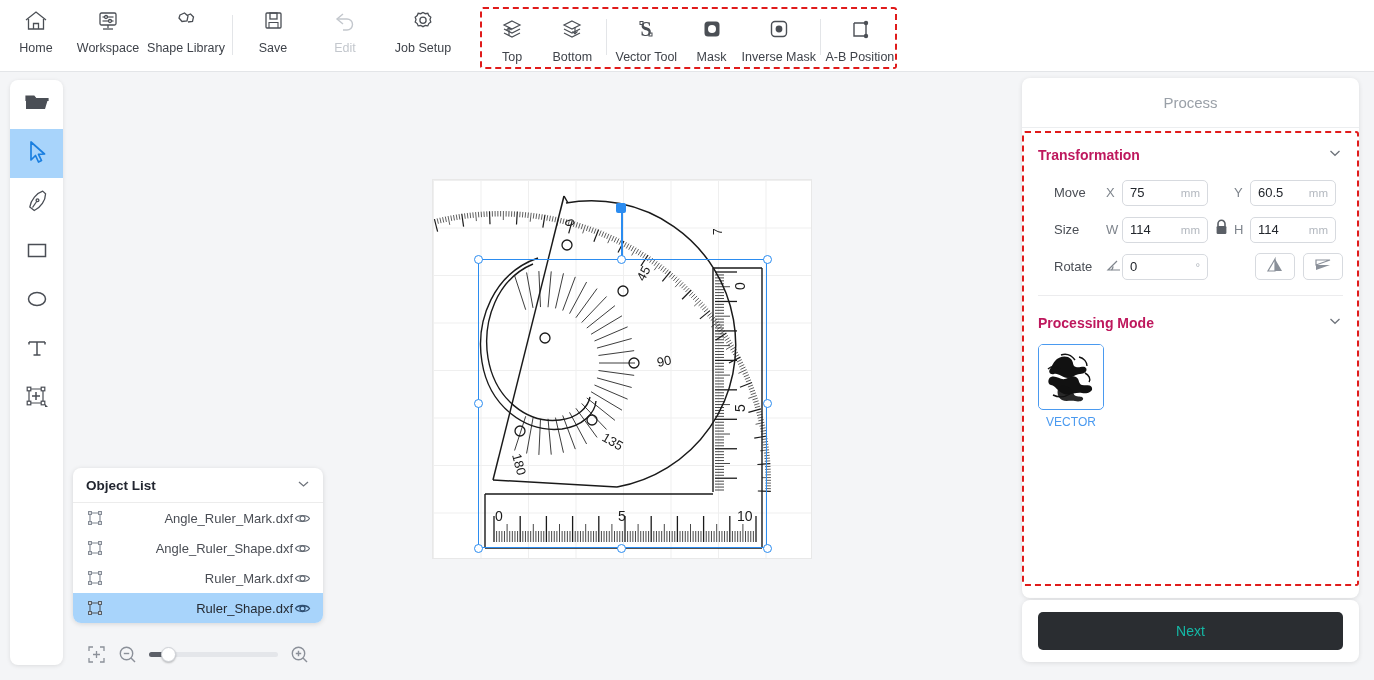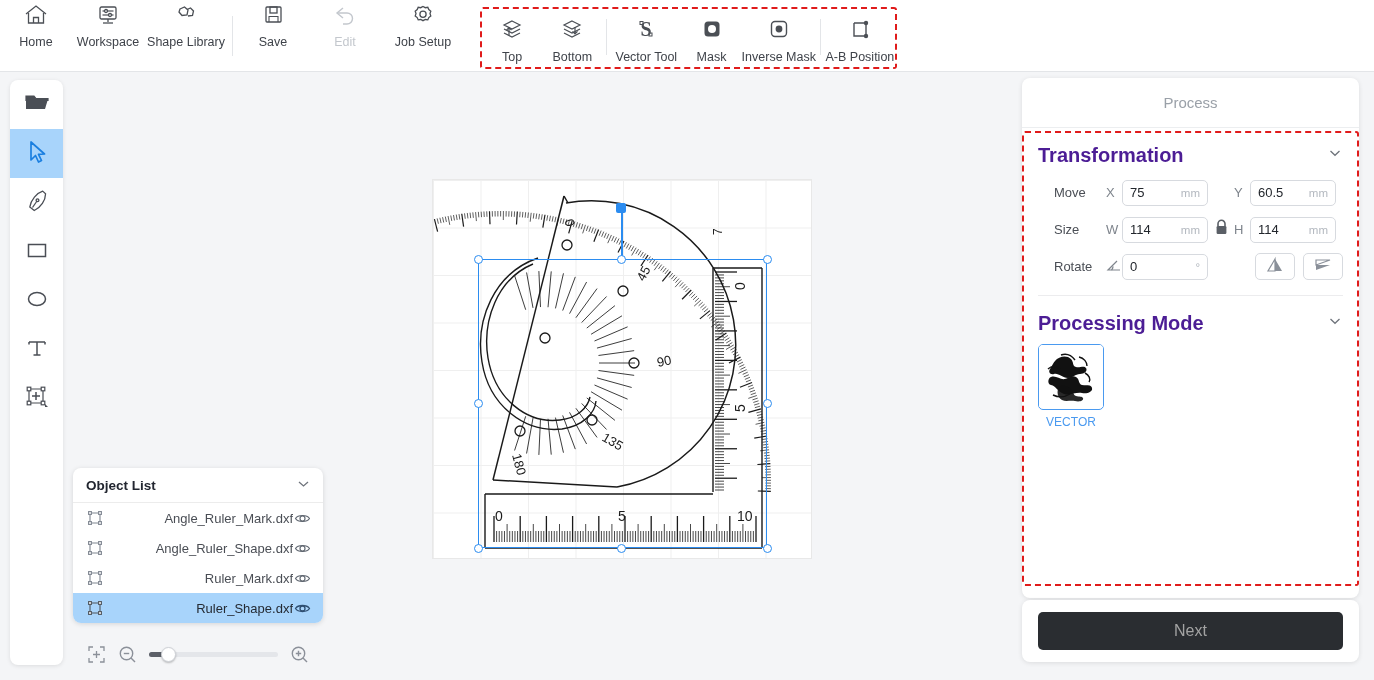--- a/index.html
+++ b/index.html
@@ -11,21 +11,21 @@
   }
   #app { position: relative; width: 1374px; height: 680px; background: #f4f5f7; }
 
   
   .topbar {
     position: absolute; left: 0; top: 0; width: 1374px; height: 72px;
     background: #ffffff;
     border-bottom: 1px solid #e3e5e8;
     display: flex; align-items: flex-start;
   }
-  .tb-group { display: flex; align-items: flex-end; height: 56px; }
+  .tb-group { display: flex; align-items: center; height: 56px; }
   .tb-item {
     width: 72px; height: 68px;
     display: flex; flex-direction: column; align-items: center; justify-content: flex-start;
     padding-top: 13px;
     cursor: pointer;
     color: #4b4f55;
   }
   .tb-item.wide { width: 84px; }
   .tb-item .ic { height: 28px; display: flex; align-items: center; justify-content: center; }
   .tb-item .lbl { font-size: 12.5px; margin-top: 6px; color: #3f434a; white-space: nowrap; }
@@ -126,21 +126,21 @@
     width: 44px; height: 2.5px; background: #1a1d22;
   }
   .annot-panel {
     position: absolute; left: 0px; top: 53px; width: 337px; height: 455px;
     border: 2px dashed #e01b1b; border-radius: 3px; pointer-events: none;
   }
   .section-head {
     display: flex; align-items: center; justify-content: space-between;
     padding: 0 16px; height: 34px; margin-top: 10px;
   }
-  .section-title { font-size: 20px; font-weight: bold; color: #4c1d95; text-align: center; }
+  .section-title { font-size: 14px; font-weight: bold; color: #be185d; text-align: center; }
   .chev { color: #6f747c; }
 
   .form { padding: 2px 16px 0 16px; margin-left: 16px; }
   .frow { display: flex; align-items: center; height: 37px; }
   .frow .rowlabel { width: 52px; font-size: 13px; color: #4a4e55; }
   .fgrp { display: flex; align-items: center; }
   .axis { width: 16px; font-size: 13px; color: #7e848c; text-align: left; }
   .inp {
     width: 86px; height: 25px; border: 1px solid #d7dadf; border-radius: 5px;
     display: flex; align-items: center; padding: 12px 7px;
@@ -165,21 +165,21 @@
   .modelabel { font-size: 12px; color: #4a9af0; margin-top: 5px; width: 66px; text-align: center; }
 
   .nextwrap {
     position: absolute; left: 1022px; top: 600px; width: 337px; height: 62px;
     background: #ffffff; border-radius: 8px;
     box-shadow: 0 1px 5px rgba(0,0,0,0.10);
     display: flex; align-items: center; justify-content: center;
   }
   .nextbtn {
     width: 305px; height: 38px; background: #2a2d31; border-radius: 5px;
-    color: #a3a3a3; font-size: 16px; display: flex; align-items: center; justify-content: center;
+    color: #14b8a6; font-size: 14px; display: flex; align-items: center; justify-content: center;
     cursor: pointer; border: none;
   }
 </style>
 </head>
 <body>
 
 <div id="app">
 
   <div class="topbar">
 

